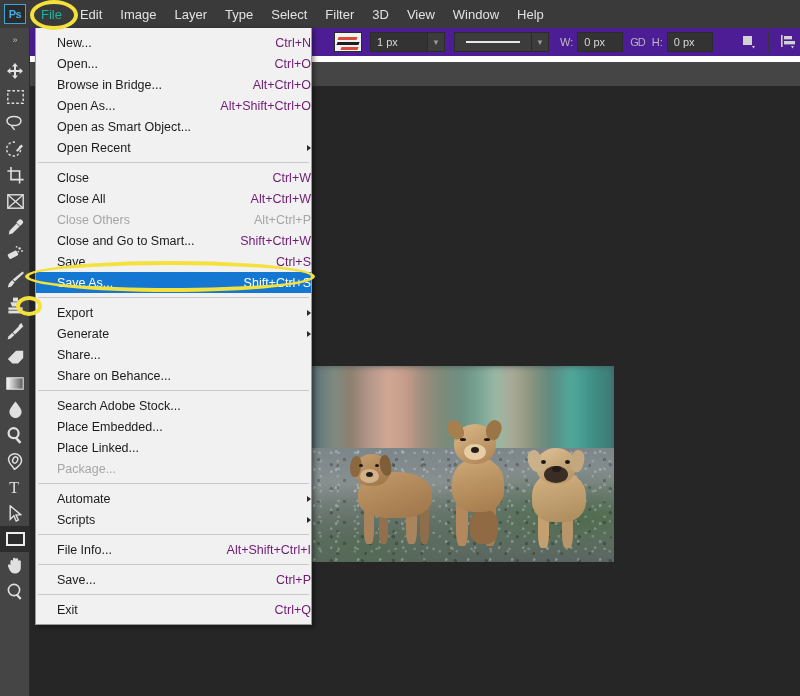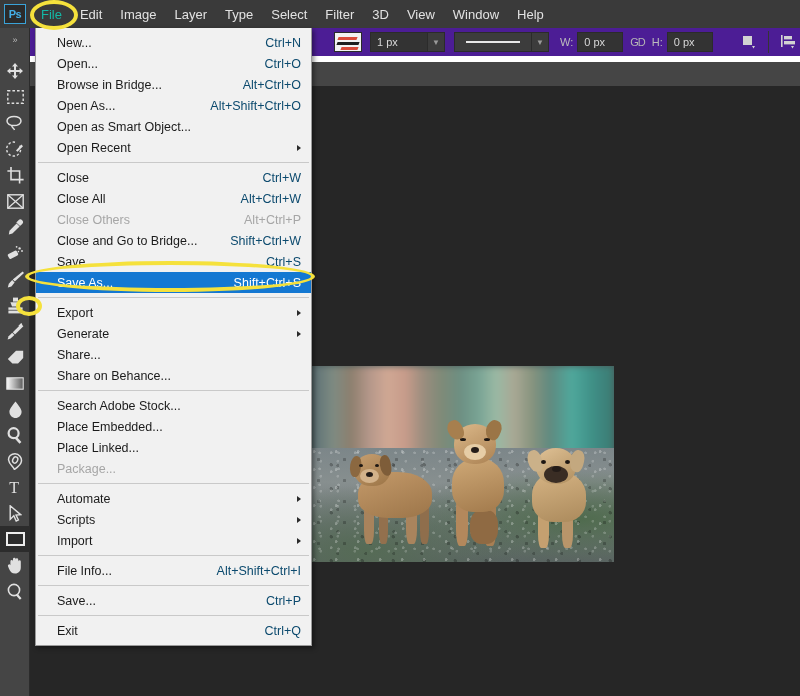--- a/index.html
+++ b/index.html
@@ -221,27 +221,27 @@
     border: 1px solid #9a9a9a;
     border-top: none;
     box-shadow: 2px 2px 5px rgba(0,0,0,.45);
     padding: 4px 0 4px 0;
     z-index: 60;
   }
   .mrow {
     position: relative;
     height: 21px;
     display: flex; align-items: center;
-    padding: 0 10px 0 21px;
+    padding: 0 0 0 21px;
     font-size: 12.5px;
     color: #1b1b1b;
     white-space: nowrap;
   }
   .mrow .lbl { flex: 1 1 auto; }
-  .mrow .acc { flex: none; color: #0c4a6e; font-size: 12.5px; }
+  .mrow .acc { flex: none; color: #701a75; font-size: 12.5px; }
   .mrow .arrow {
     flex: none; margin-left: 8px;
     width: 0; height: 0;
     border-left: 4px solid #2a2a2a;
     border-top: 3.5px solid transparent;
     border-bottom: 3.5px solid transparent;
   }
   .mrow.disabled .lbl, .mrow.disabled .acc { color: #a6a6a6; }
   .mrow.highlight { background: #1478d2; }
   .mrow.highlight .lbl, .mrow.highlight .acc { color: #ffffff; }
@@ -561,21 +561,21 @@
     </div>
     <div class="mrow">
       <span class="lbl">Close All</span>
       <span class="acc">Alt+Ctrl+W</span>
     </div>
     <div class="mrow disabled">
       <span class="lbl">Close Others</span>
       <span class="acc">Alt+Ctrl+P</span>
     </div>
     <div class="mrow">
-      <span class="lbl">Close and Go to Bridge...</span>
+      <span class="lbl">Close and Go to Smart...</span>
       <span class="acc">Shift+Ctrl+W</span>
     </div>
     <div class="mrow">
       <span class="lbl">Save</span>
       <span class="acc">Ctrl+S</span>
     </div>
     <div class="mrow highlight">
       <span class="lbl">Save As...</span>
       <span class="acc">Shift+Ctrl+S</span>
     </div>
@@ -621,24 +621,20 @@
     <div class="mdiv"></div>
 
     <div class="mrow">
       <span class="lbl">Automate</span>
       <span class="arrow"></span>
     </div>
     <div class="mrow">
       <span class="lbl">Scripts</span>
       <span class="arrow"></span>
     </div>
-    <div class="mrow">
-      <span class="lbl">Import</span>
-      <span class="arrow"></span>
-    </div>
 
     <div class="mdiv"></div>
 
     <div class="mrow">
       <span class="lbl">File Info...</span>
       <span class="acc">Alt+Shift+Ctrl+I</span>
     </div>
 
     <div class="mdiv"></div>
 

